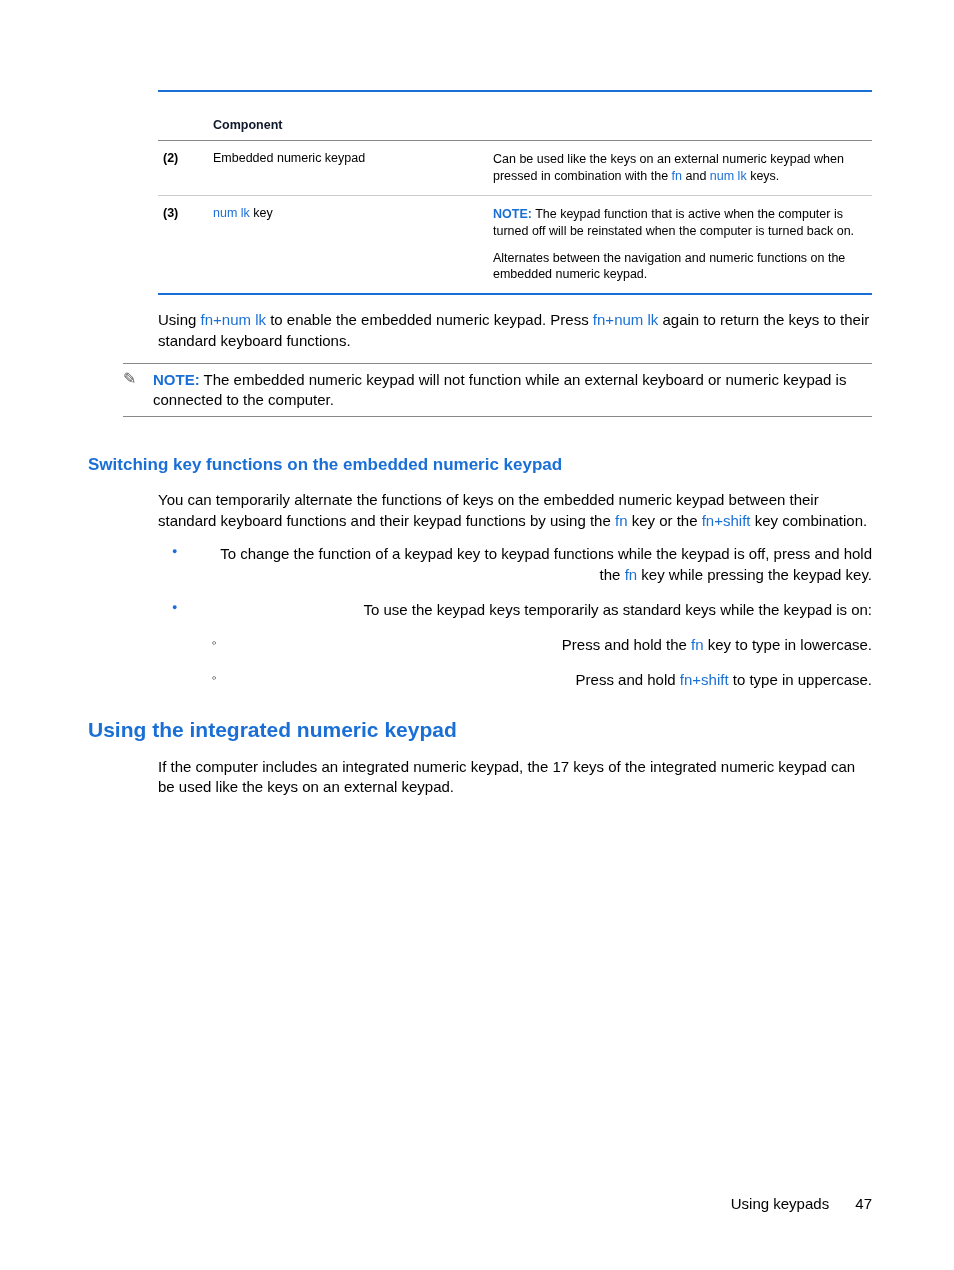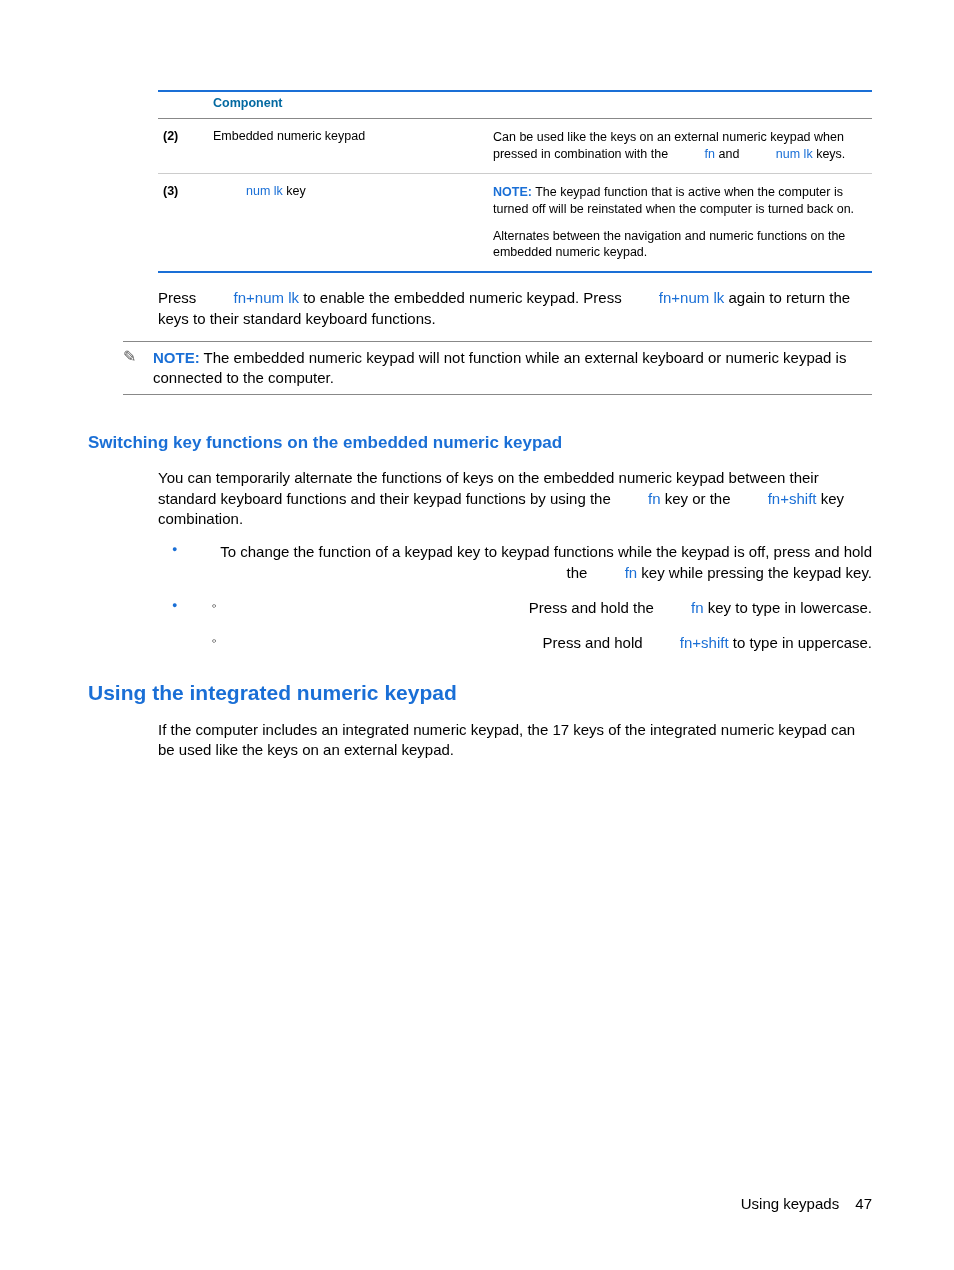--- a/index.html
+++ b/index.html
@@ -19,23 +19,23 @@
   .tbl {
     margin-left: 70px;
     margin-right: 0;
     border-top: 2px solid #1a6fd6;
     border-bottom: 2px solid #1a6fd6;
     font-size: 13px;
   }
   .tbl-head {
     display: flex;
     border-bottom: 1px solid #888;
-    padding: 4px 0 8px 0;
-    font-weight: bold;
-    color: #0369a1;
+    padding: 26px 0 8px 0;
+    font-weight: bold;
+    color: #0f172a;
   }
   .tbl-row {
     display: flex;
     padding: 10px 0;
     border-bottom: 1px solid #ccc;
   }
   .tbl-row:last-child {
     border-bottom: none;
   }
   .col-num {
@@ -54,21 +54,20 @@
     line-height: 1.35;
   }
   .col-desc p {
     margin: 0 0 10px 0;
   }
   .col-desc p:last-child {
     margin-bottom: 0;
   }
   .key-term {
     color: #1a6fd6;
-    margin-left: 33px;
   }
   .note-label {
     color: #1a6fd6;
     font-weight: bold;
   }
   h3.sec {
     color: #1a6fd6;
     font-size: 17px;
     font-weight: bold;
     margin: 38px 0 12px 0;
@@ -142,21 +141,21 @@
     color: #000;
     font-size: 13px;
   }
   .footer {
     position: absolute;
     bottom: 58px;
     right: 82px;
     font-size: 15px;
   }
   .footer .pg {
-    margin-left: 12px;
+    margin-left: 22px;
   }
 </style>
 </head>
 <body>
 
 <div class="page">
 
   <div class="tbl">
     <div class="tbl-head">
       <div class="col-num"></div>
@@ -185,38 +184,39 @@
           <span class="note-label">NOTE:</span><span>   The keypad function that is active when the computer is turned off will be reinstated when the computer is turned back on.</span>
         </p>
         <p>
           <span>Alternates between the navigation and numeric functions on the embedded numeric keypad.</span>
         </p>
       </div>
     </div>
   </div>
 
   <p class="body-text">
-    <span>Press </span><span class="key-term">fn+num lk</span><span> to enable the embedded numeric keypad. Press </span><span class="key-term">fn+num lk</span><span> again to return the keys to their standard keyboard functions.</span>
+    <span>Using </span><span class="key-term">fn+num lk</span><span> to enable the embedded numeric keypad. Press </span><span class="key-term">fn+num lk</span><span> again to return the keys to their standard keyboard functions.</span>
   </p>
   <div class="note-box">
     <div class="note-icon">✎</div>
     <div>
       <span class="note-label">NOTE:</span><span>   The embedded numeric keypad will not function while an external keyboard or numeric keypad is connected to the computer.</span>
     </div>
   </div>
 
   <h3 class="sec">Switching key functions on the embedded numeric keypad</h3>
   <p class="body-text">
     <span>You can temporarily alternate the functions of keys on the embedded numeric keypad between their standard keyboard functions and their keypad functions by using the </span><span class="key-term">fn</span><span> key or the </span><span class="key-term">fn+shift</span><span> key combination.</span>
   </p>
   <ul class="bullets">
     <li>
       <span>To change the function of a keypad key to keypad functions while the keypad is off, press and hold the </span><span class="key-term">fn</span><span> key while pressing the keypad key.</span>
     </li>
     <li>
+      <span>To use the keypad keys temporarily as standard keys while the keypad is on:</span>
       <ul class="sub">
         <li>
           <span>Press and hold the </span><span class="key-term">fn</span><span> key to type in lowercase.</span>
         </li>
         <li>
           <span>Press and hold </span><span class="key-term">fn+shift</span><span> to type in uppercase.</span>
         </li>
       </ul>
     </li>
   </ul>

